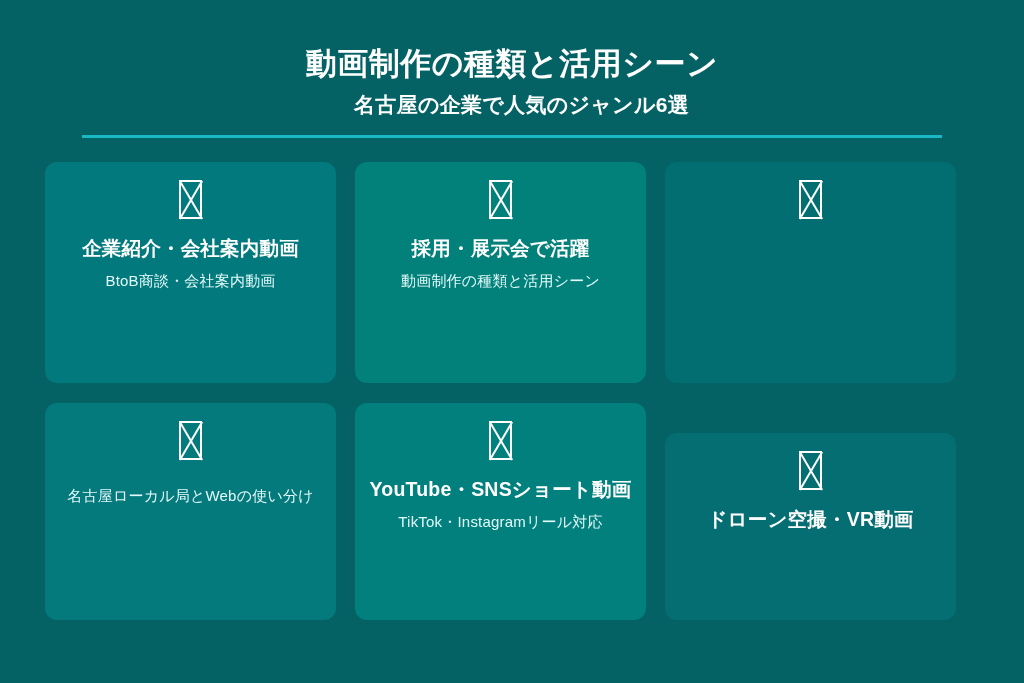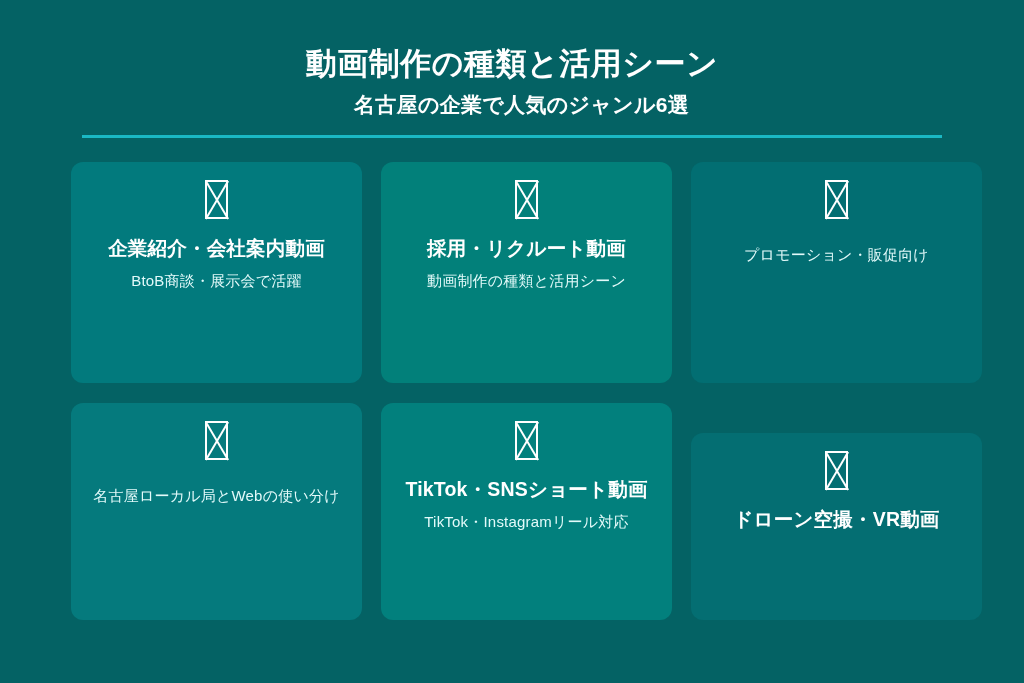--- a/index.html
+++ b/index.html
@@ -56,21 +56,21 @@
     left: 82px;
     top: 135px;
     width: 860px;
     height: 3px;
     background: #1ab8c4;
   }
 
   
   .grid {
     position: absolute;
-    left: 71px;
+    left: 45px;
     top: 162px;
     width: 911px;
     display: grid;
     grid-template-columns: 291px 291px 291px;
     grid-template-rows: 221px 217px;
     column-gap: 19px;
     row-gap: 20px;
   }
 
   .card {
@@ -132,42 +132,41 @@
     <div class="sub-title">名古屋の企業で人気のジャンル6選</div>
   </div>
 
   <div class="divider" style="background: rgb(26, 184, 196);"></div>
 
   <div class="grid">
 
     <div class="card" style="background: rgb(2, 122, 125);">
       <span class="card-icon"></span>
       <div class="card-title">企業紹介・会社案内動画</div>
-      <div class="card-desc">BtoB商談・展示会で活躍</div>
+      <div class="card-desc">BtoB商談・会社案内動画</div>
     </div>
 
     <div class="card" style="background: rgb(2, 128, 122);">
       <span class="card-icon"></span>
-      <div class="card-title">採用・リクルート動画</div>
+      <div class="card-title">採用・展示会で活躍</div>
       <div class="card-desc">動画制作の種類と活用シーン</div>
     </div>
 
     <div class="card" style="background: rgb(2, 110, 114);">
       <span class="card-icon"></span>
-      <div class="card-desc">プロモーション・販促向け</div>
     </div>
 
     <div class="card" style="background: rgb(5, 122, 125);">
       <span class="card-icon"></span>
       <div class="card-desc">名古屋ローカル局とWebの使い分け</div>
     </div>
 
     <div class="card" style="background: rgb(2, 128, 125);">
       <span class="card-icon"></span>
-      <div class="card-title">TikTok・SNSショート動画</div>
+      <div class="card-title">YouTube・SNSショート動画</div>
       <div class="card-desc">TikTok・Instagramリール対応</div>
     </div>
 
     <div class="card" style="background: rgb(4, 110, 114); margin-top: 30px;">
       <span class="card-icon"></span>
       <div class="card-title">ドローン空撮・VR動画</div>
     </div>
 
   </div>
 </div>

